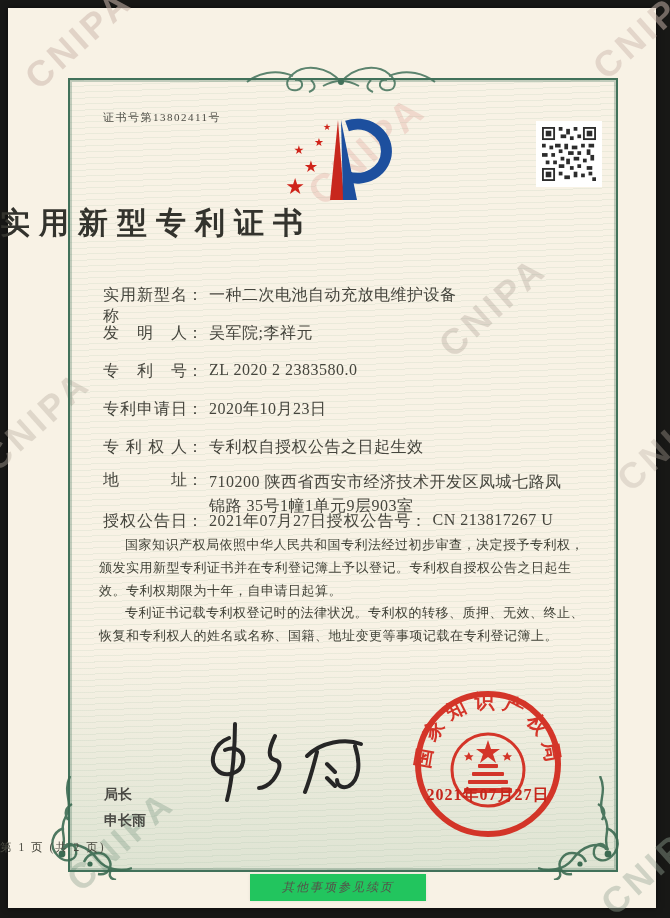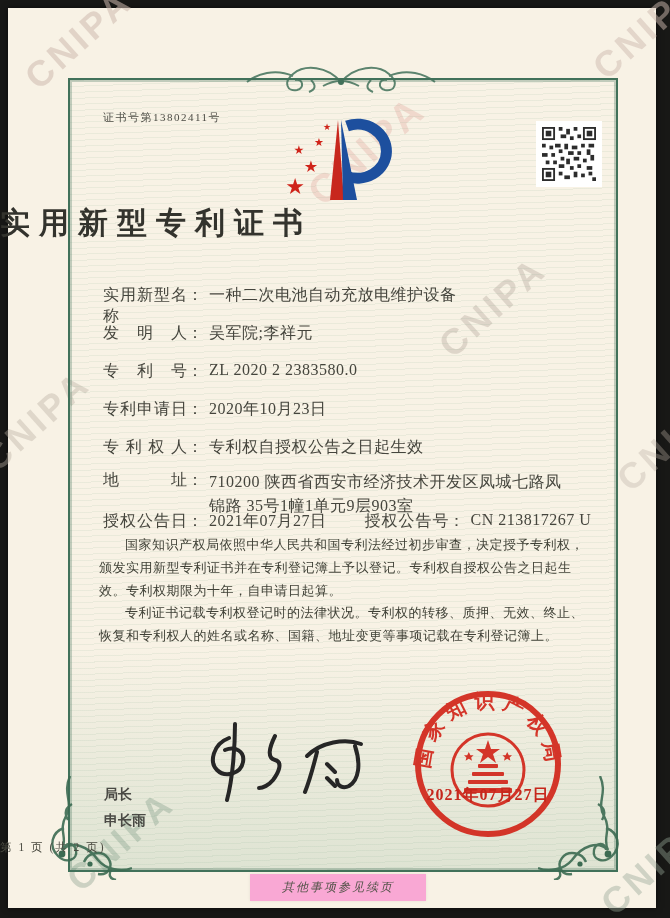--- a/index.html
+++ b/index.html
@@ -23,31 +23,31 @@
   .qr{position:absolute;left:536px;top:121px;width:66px;height:66px;background:#fff;
       display:flex;align-items:center;justify-content:center;}
   .logo{position:absolute;left:281px;top:116px;width:116px;height:90px;}
   .title{position:absolute;left:0;top:203px;width:670px;
          font-size:30px;font-weight:bold;letter-spacing:9px;color:#33332d;}
   .row{position:absolute;left:103px;font-size:16px;color:#45453d;display:flex;}
   .row .lab{display:inline-block;width:84px;text-align:justify;text-align-last:justify;flex:none;}
   .row .colon{flex:none;padding-right:6px;}
   .row .val{letter-spacing:.5px;}
   .addr-val{width:360px;line-height:1.5;}
-  .grant2{margin-left:38px;display:flex;}
+  .grant2{display:flex;}
   .paras{position:absolute;left:99px;top:534px;width:492px;font-size:13px;line-height:1.75;
          color:#3f4036;}
   .paras p{margin:0;text-indent:2em;letter-spacing:.5px;}
   .signer{position:absolute;left:104px;font-size:14px;color:#4a4a45;
           font-family:"Liberation Sans","DejaVu Sans",sans-serif;font-weight:600;margin-top:41px;}
   .signature{position:absolute;left:195px;top:720px;}
   .seal{position:absolute;left:412px;top:688px;width:152px;height:152px;}
   .footerpage{position:absolute;left:0;top:840px;width:670px;text-align:left;
               font-size:11.5px;letter-spacing:2px;color:#4a4a40;}
-  .conttab{position:absolute;left:250px;top:874px;width:176px;height:27px;background:#f9a8d4;
+  .conttab{position:absolute;left:250px;top:874px;width:176px;height:27px;background:#22c55e;
            display:flex;align-items:center;justify-content:center;font-size:12px;
            font-style:italic;letter-spacing:2px;color:#54544a;box-shadow:0 0 3px rgba(0,0,0,.08);}
 </style>
 </head>
 <body>
 
 <div class="photo">
   <div class="paper">
 
     <div class="wm" style="left:6px;top:10px;color:rgba(205,185,175,.55)">CNIPA</div>

